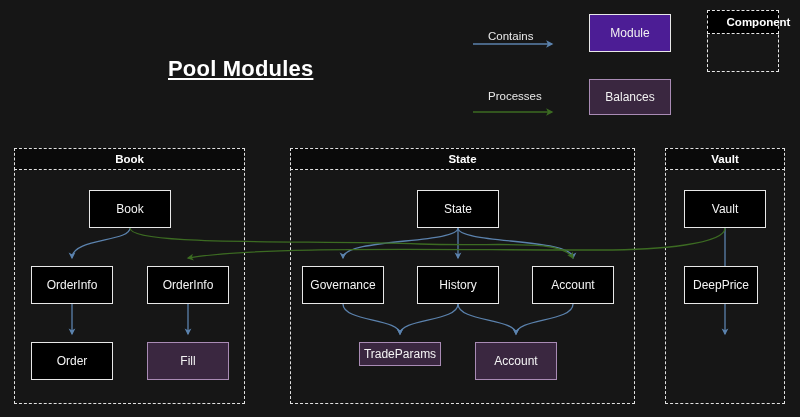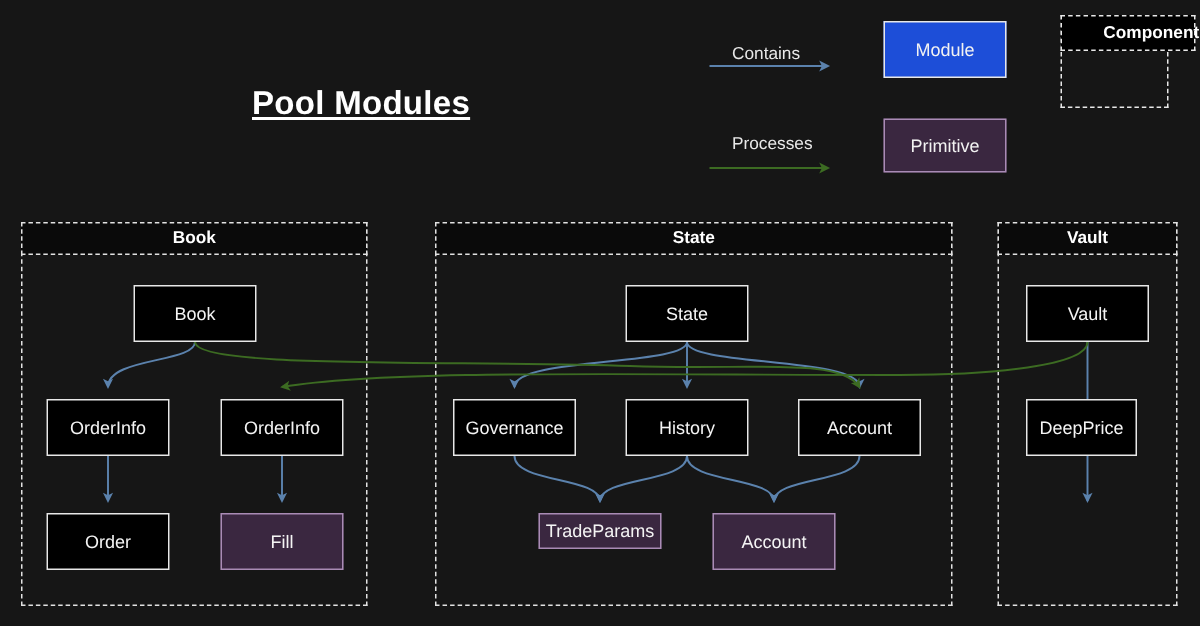--- a/index.html
+++ b/index.html
@@ -44,21 +44,21 @@
   .legend-box {
     position: absolute;
     box-sizing: border-box;
     display: flex;
     align-items: center;
     justify-content: center;
     font-size: 12px;
     color: #f2f2f2;
   }
   .legend-box.module {
-    background: #1d4ed8;
+    background: #4c1d95;
     border: 1.4px solid #e8e8e8;
   }
   .legend-box.primitive {
     background: #3a2740;
     border: 1.4px solid #a98bb5;
   }
   .legend-comp {
     position: absolute;
     box-sizing: border-box;
     border: 1.6px dashed #e8e8e8;
@@ -169,25 +169,25 @@
 
   <svg style="position:absolute; left:0; top:0; width:800px; height:417px; pointer-events:none; z-index:2;" viewBox="0 0 800 417">
     <path d="M473,44 L552,44" fill="none" stroke="#5b82ad" stroke-width="1.4" marker-end="url(#ah-blue)"></path>
     <path d="M473,112 L552,112" fill="none" stroke="#3c6b22" stroke-width="1.4" marker-end="url(#ah-green)"></path>
   </svg>
 
   <div class="legend-box module" style="left:589px; top:14px; width:82px; height:38px;">
     <span>Module</span>
   </div>
   <div class="legend-box primitive" style="left:589px; top:79px; width:82px; height:36px;">
-    <span>Primitive</span>
+    <span>Balances</span>
   </div>
 
   <div class="legend-comp" style="left:707px; top:10px; width:72px; height:62px;"></div>
-  <div class="legend-comp-header" style="left:707px; top:10px; width:90px; height:24px;padding-left:31px;">
+  <div class="legend-comp-header" style="left:707px; top:10px; width:72px; height:24px;padding-left:31px;">
     <span>Component</span>
   </div>
 
   <div class="group" style="left:14px; top:148px; width:231px; height:256px;"></div>
   <div class="group" style="left:290px; top:148px; width:345px; height:256px;"></div>
   <div class="group" style="left:665px; top:148px; width:120px; height:256px;"></div>
 
   <div class="group-header" style="left:14px; top:148px; width:231px; height:22px;">
     <span>Book</span>
   </div>

